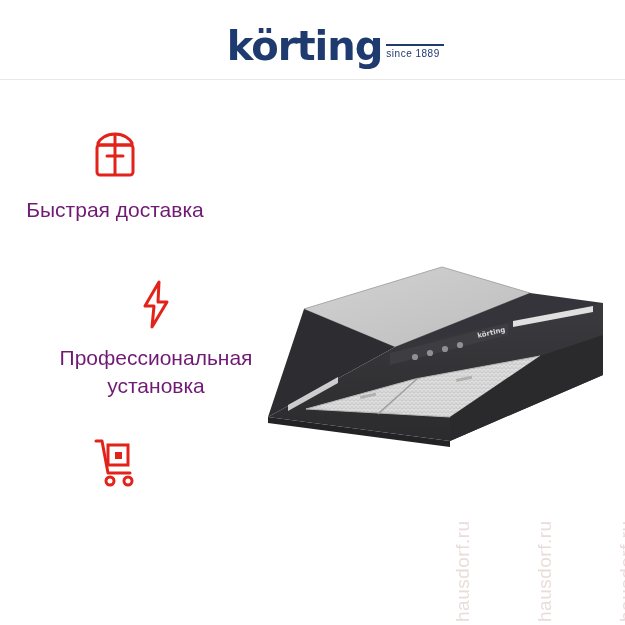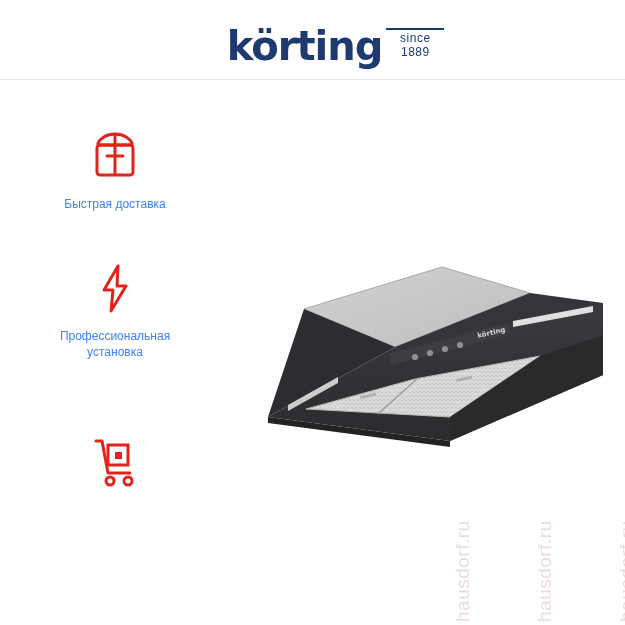--- a/index.html
+++ b/index.html
@@ -47,23 +47,23 @@
     font-size: 40px;
     letter-spacing: -1px;
     color: #1e3a6e;
     line-height: 1;
   }
   .logo-since {
     position: absolute;
     right: -62px;
     bottom: 6px;
     width: 58px;
-    text-align: center;
-    font-family: "Liberation Sans", sans-serif;
-    font-size: 12px;
+    text-align: left;
+    font-family: "Liberation Sans", sans-serif;
+    font-size: 10px;
     letter-spacing: 0.5px;
     color: #1e3a6e;
     line-height: 1.15;
   }
   .logo-since .since-rule {
     display: block;
     height: 2px;
     background: #1e3a6e;
     margin-bottom: 2px;
   }
@@ -74,33 +74,33 @@
     left: 0;
     top: 100px;
     width: 230px;
   }
   .feature {
     position: absolute;
     width: 230px;
     text-align: center;
   }
   .feature-1 { top: 16px; }
-  .feature-2 { top: 148px; }
+  .feature-2 { top: 164px; padding-left: 41px; }
   .feature-3 { top: 322px; }
 
   .feature-icon {
     display: flex;
     align-items: center;
     justify-content: center;
     height: 58px;
     margin-bottom: 10px;
   }
   .feature-label {
-    font-size: 12px;
-    color: #3b82f6;
+    font-size: 21px;
+    color: #701a75;
     line-height: 1.35;
     font-family: "Liberation Sans", sans-serif;
   }
 
   
   .product {
     position: absolute;
     left: 210px;
     top: 245px;
     width: 400px;

